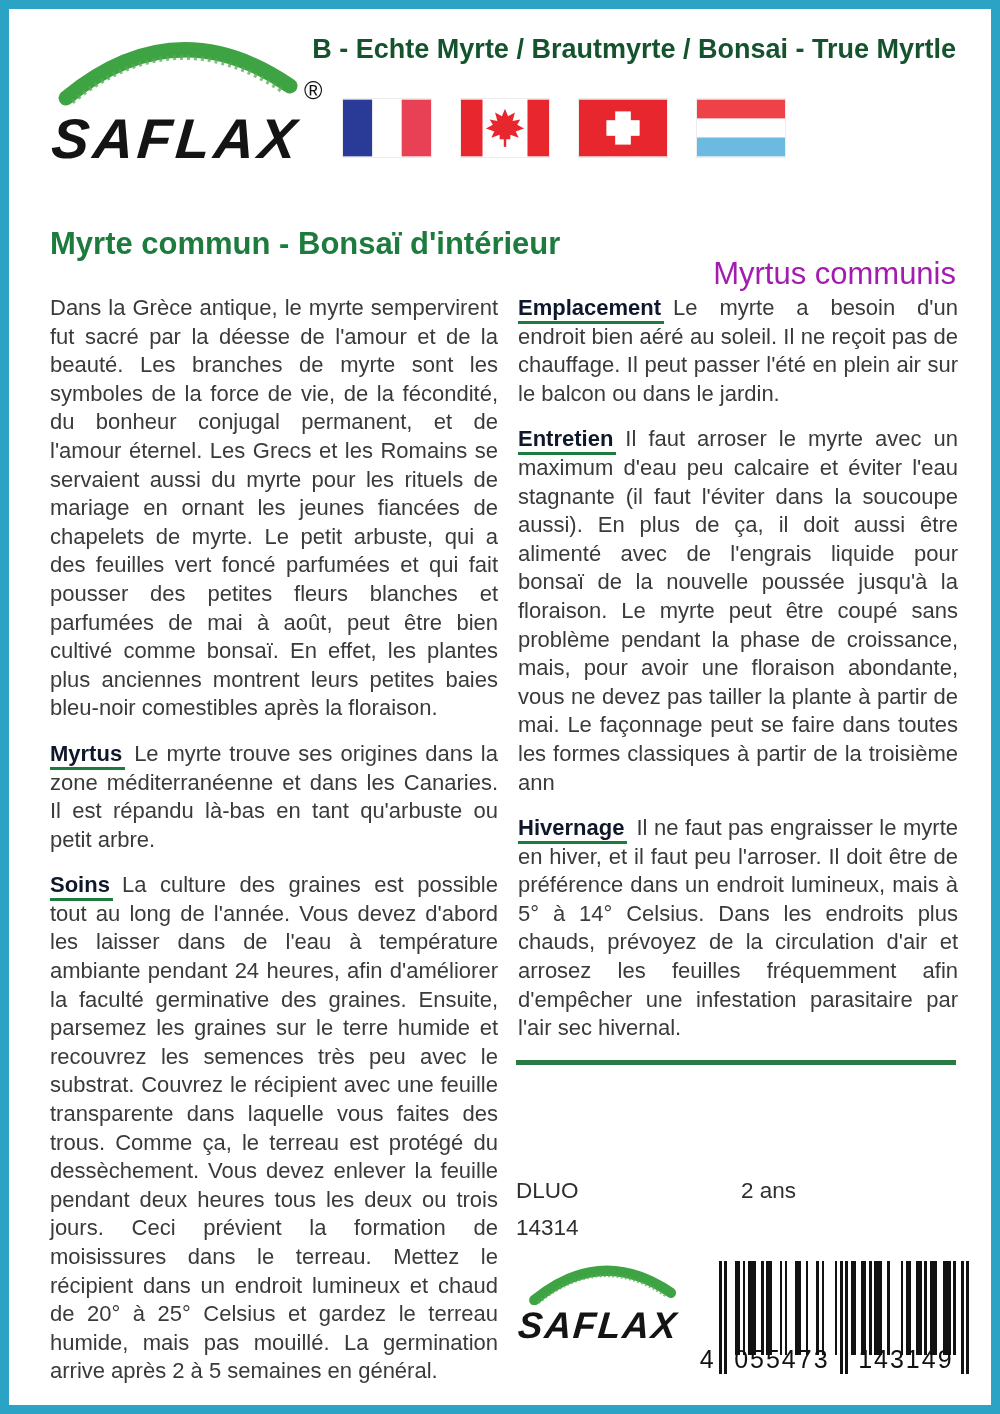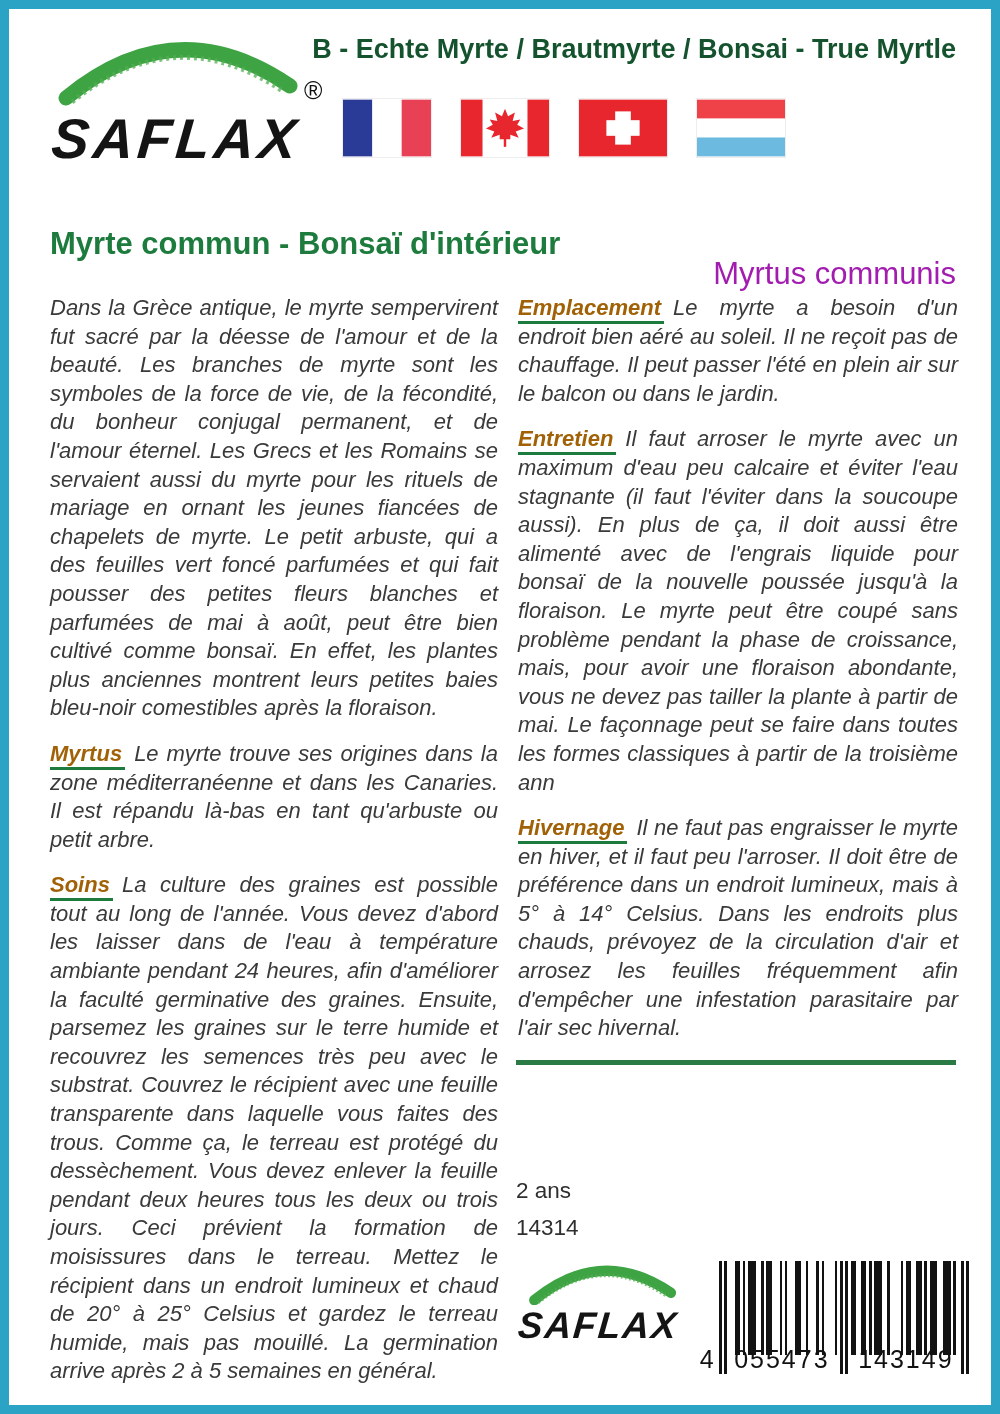--- a/index.html
+++ b/index.html
@@ -17,26 +17,26 @@
               font-weight:700;letter-spacing:4px;color:#141414;transform:skewX(-5deg);white-space:nowrap;}
   .flags{position:absolute;left:343px;top:99px;display:flex;gap:30px;}
   .flag{width:88px;height:58px;position:relative;box-shadow:0 0 0 1px rgba(0,0,0,0.07);}
   .flag svg{display:block;width:100%;height:100%;}
 
   
   .title{position:absolute;left:50px;top:226px;font-size:31px;font-weight:700;color:#1E7B3E;}
   .botanical{position:absolute;right:44px;top:256px;font-size:31px;color:#a21caf;}
 
   
-  .columns{position:absolute;left:50px;top:294px;width:908px;display:flex;gap:20px;font-style:italic;}
+  .columns{position:absolute;left:50px;top:294px;width:908px;display:flex;gap:20px;}
   .col{text-align:justify;}
   .col-left{width:448px;}
   .col-right{width:440px;}
   .body{margin:0 0 17px;font-size:22px;line-height:1.3;color:#3A3A3A;}
-  .sh{color:#a16207;font-weight:700;border-bottom:3px solid #1E7B3E;padding-bottom:1px;
+  .sh{color:#0f172a;font-weight:700;border-bottom:3px solid #1E7B3E;padding-bottom:1px;
       margin-right:9px;padding-right:3px;}
 
   
   .bottom-block{position:absolute;left:516px;top:1060px;width:440px;}
   .rule{height:5px;background:#2A7A45;width:100%;}
   .details{margin-top:112px;}
   .detail-row{display:flex;margin-bottom:9px;font-size:22.5px;color:#2F2F2F;line-height:1.25;}
   .dl{width:225px;}
   .dv{flex:1;}
   .footer-row{display:flex;margin-top:2px;align-items:flex-start;}
@@ -128,20 +128,21 @@
       <p class="body">
         <span class="sh">Hivernage</span><span>Il ne faut pas engraisser le myrte en hiver, et il faut peu l'arroser. Il doit être de préférence dans un endroit lumineux, mais à 5° à 14° Celsius. Dans les endroits plus chauds, prévoyez de la circulation d'air et arrosez les feuilles fréquemment afin d'empêcher une infestation parasitaire par l'air sec hivernal.</span>
       </p>
     </div>
   </div>
 
   <div class="bottom-block">
     <div class="rule"></div>
     <div class="details">
       <div class="detail-row">
+        <span class="dl">DLUO</span>
         <span class="dv">2 ans</span>
       </div>
       <div class="detail-row">
         <span class="dv">14314</span>
       </div>
     </div>
     <div class="footer-row">
       <div class="logo-small">
         <svg class="arc" width="160" height="50" viewBox="0 0 250 82">
           <path d="M14,74 Q124,-16 238,62" fill="none" stroke="#3EA343" stroke-width="17" stroke-linecap="round"></path>

